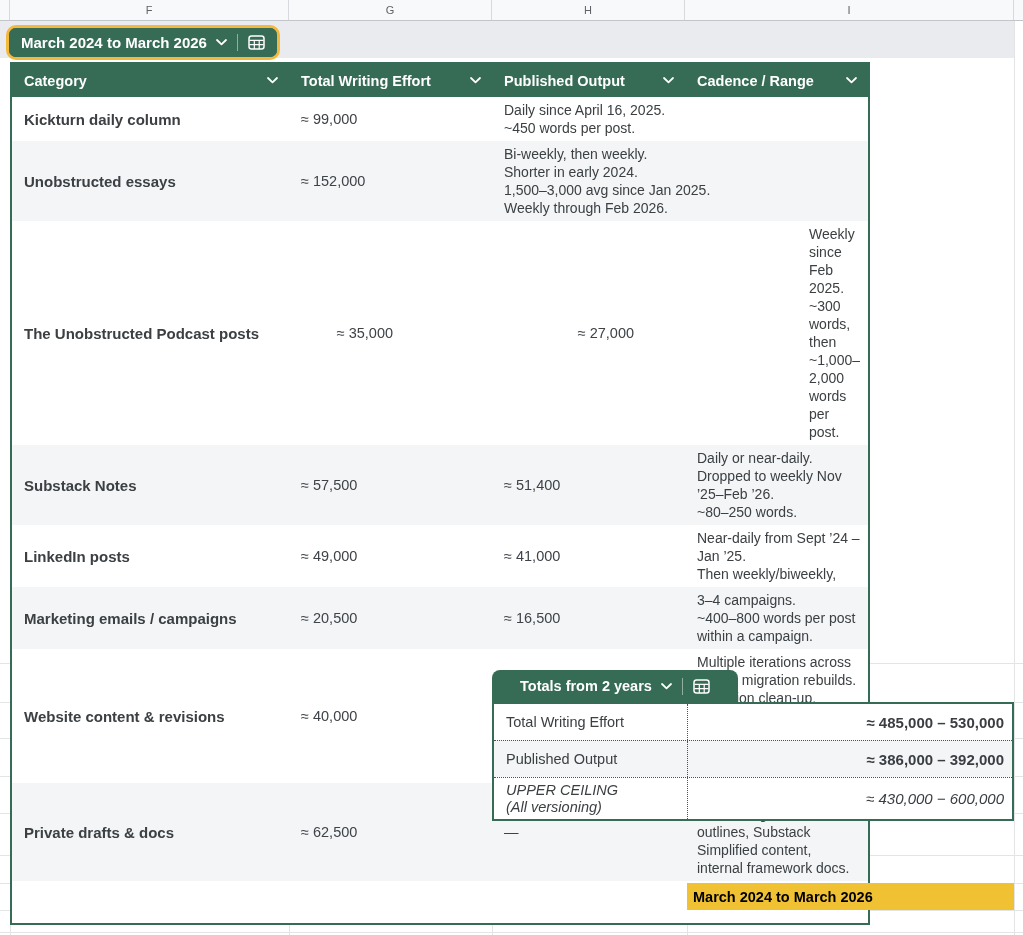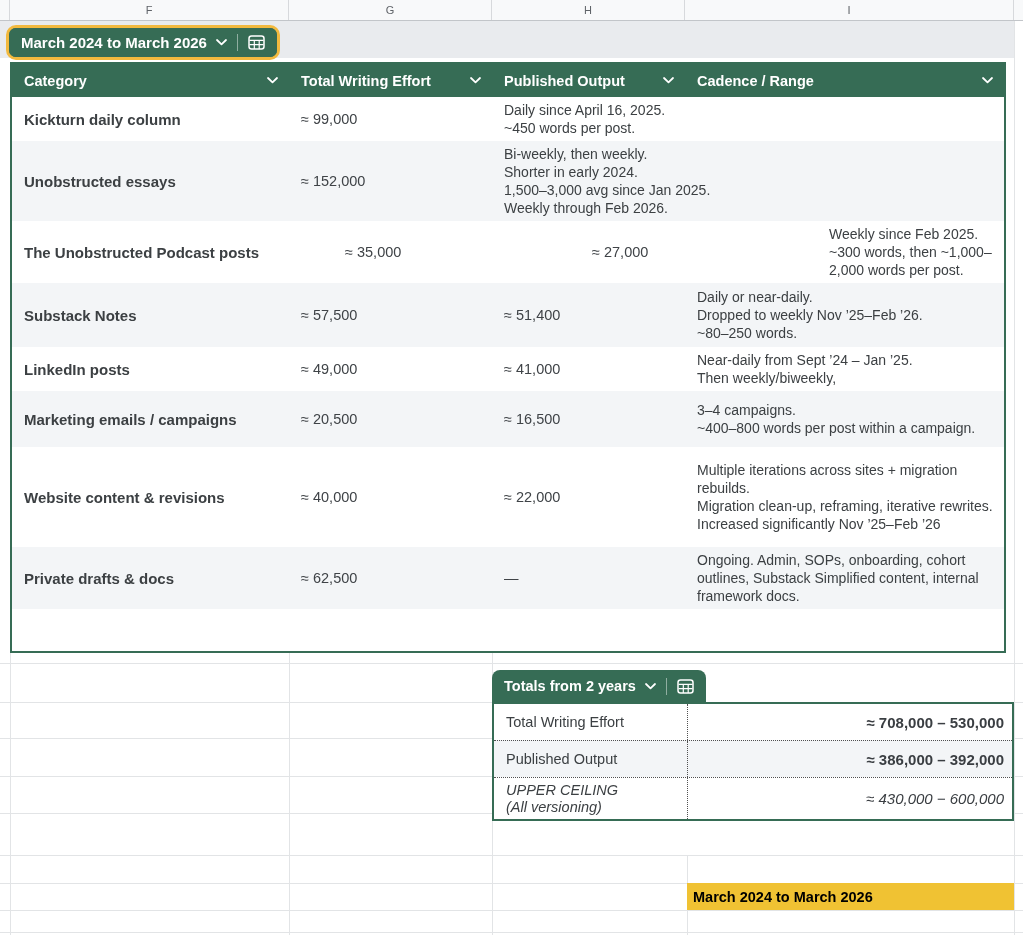--- a/index.html
+++ b/index.html
@@ -23,24 +23,24 @@
   
   .pill { background:#366c55; color:#fff; display:flex; align-items:center;
     font-weight:bold; font-size:15px; }
   .pill .lbl { white-space:nowrap; }
   .pill .chev { margin-left:9px; display:flex; align-items:center; }
   .pill .div { width:1px; height:17px; background:rgba(255,255,255,.45); margin:0 10px; }
   .range-pill-wrap { position:absolute; left:6px; top:25px; border:3px solid #f2b93e; border-radius:10px;
     z-index:6; background:#366c55; }
   .range-pill { height:29px; border-radius:7px; padding:0 12px; }
   .totals-pill { position:absolute; left:492px; top:670px; height:32px; border-radius:8px 8px 0 0;
-    padding:0 12px; z-index:5; font-size:14.5px; }
-
-  
-  .main-table { position:absolute; left:10px; top:62px; width:996px; border:2px solid #366c55;
+    padding:0 28px; z-index:5; font-size:14.5px; }
+
+  
+  .main-table { position:absolute; left:10px; top:62px; width:860px; border:2px solid #366c55;
     background:#fff; z-index:3; }
   .m-head { display:flex; background:#366c55; color:#fff; height:33px; align-items:center; }
   .m-head .hc { display:flex; align-items:center; justify-content:space-between; height:100%;
     font-weight:bold; font-size:14.5px; padding:0 11px 0 12px; }
   .c0 { width:277px; } .c1 { width:203px; } .c2 { width:193px; } .c3 { flex:1; }
   .m-row { display:flex; align-items:center; }
   .m-row.alt { background:#f3f5f7; }
   .m-row .cat { font-weight:bold; font-size:15px; color:#3c4043; padding:4px 8px 4px 12px; }
   .m-row .num { font-size:14.5px; color:#3f4347; padding:4px 6px 4px 12px; }
   .m-row .cad { font-size:14px; color:#3c4043; line-height:18px; padding:4px 8px 4px 12px; white-space:pre-line; }
@@ -229,21 +229,21 @@
       <svg width="17" height="15" viewBox="0 0 17 15">
         <rect x="1" y="1" width="15" height="13" rx="2.5" stroke="#fff" stroke-width="1.5" fill="none"></rect>
         <path d="M1.5 5.4h14M6.3 5.4V14M11.2 5.4V14M1.5 9.7h14" stroke="#fff" stroke-width="1.2" fill="none"></path>
       </svg>
     </span>
   </div>
 
   <div class="totals-table">
     <div class="t-row tr1">
       <div class="t-label">Total Writing Effort</div>
-      <div class="t-value bold">≈ 708,000 – 530,000</div>
+      <div class="t-value bold">≈ 485,000 – 530,000</div>
     </div>
     <div class="t-row alt tr2">
       <div class="t-label">Published Output</div>
       <div class="t-value bold">≈ 386,000 – 392,000</div>
     </div>
     <div class="t-row ceiling tr3">
       <div class="t-label">UPPER CEILING
 (All versioning)</div>
       <div class="t-value">≈ 430,000 − 600,000</div>
     </div>

